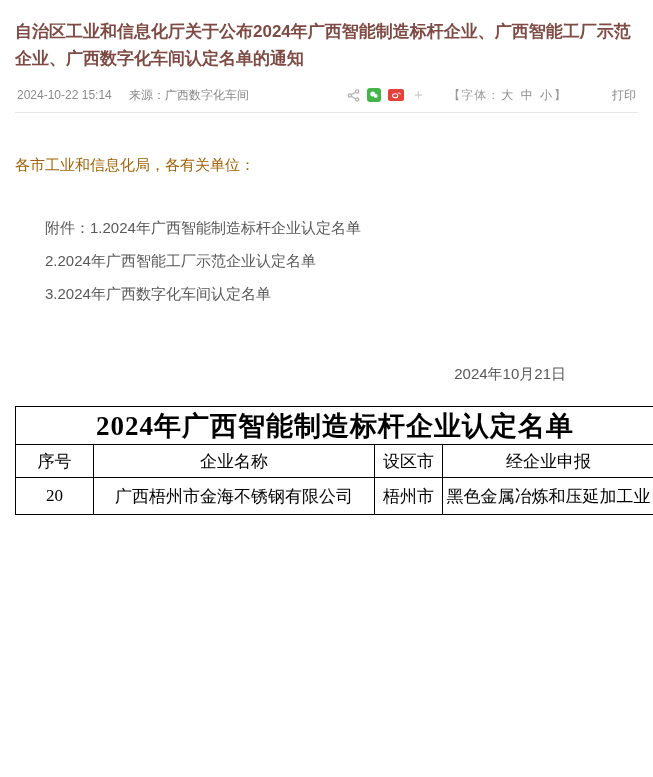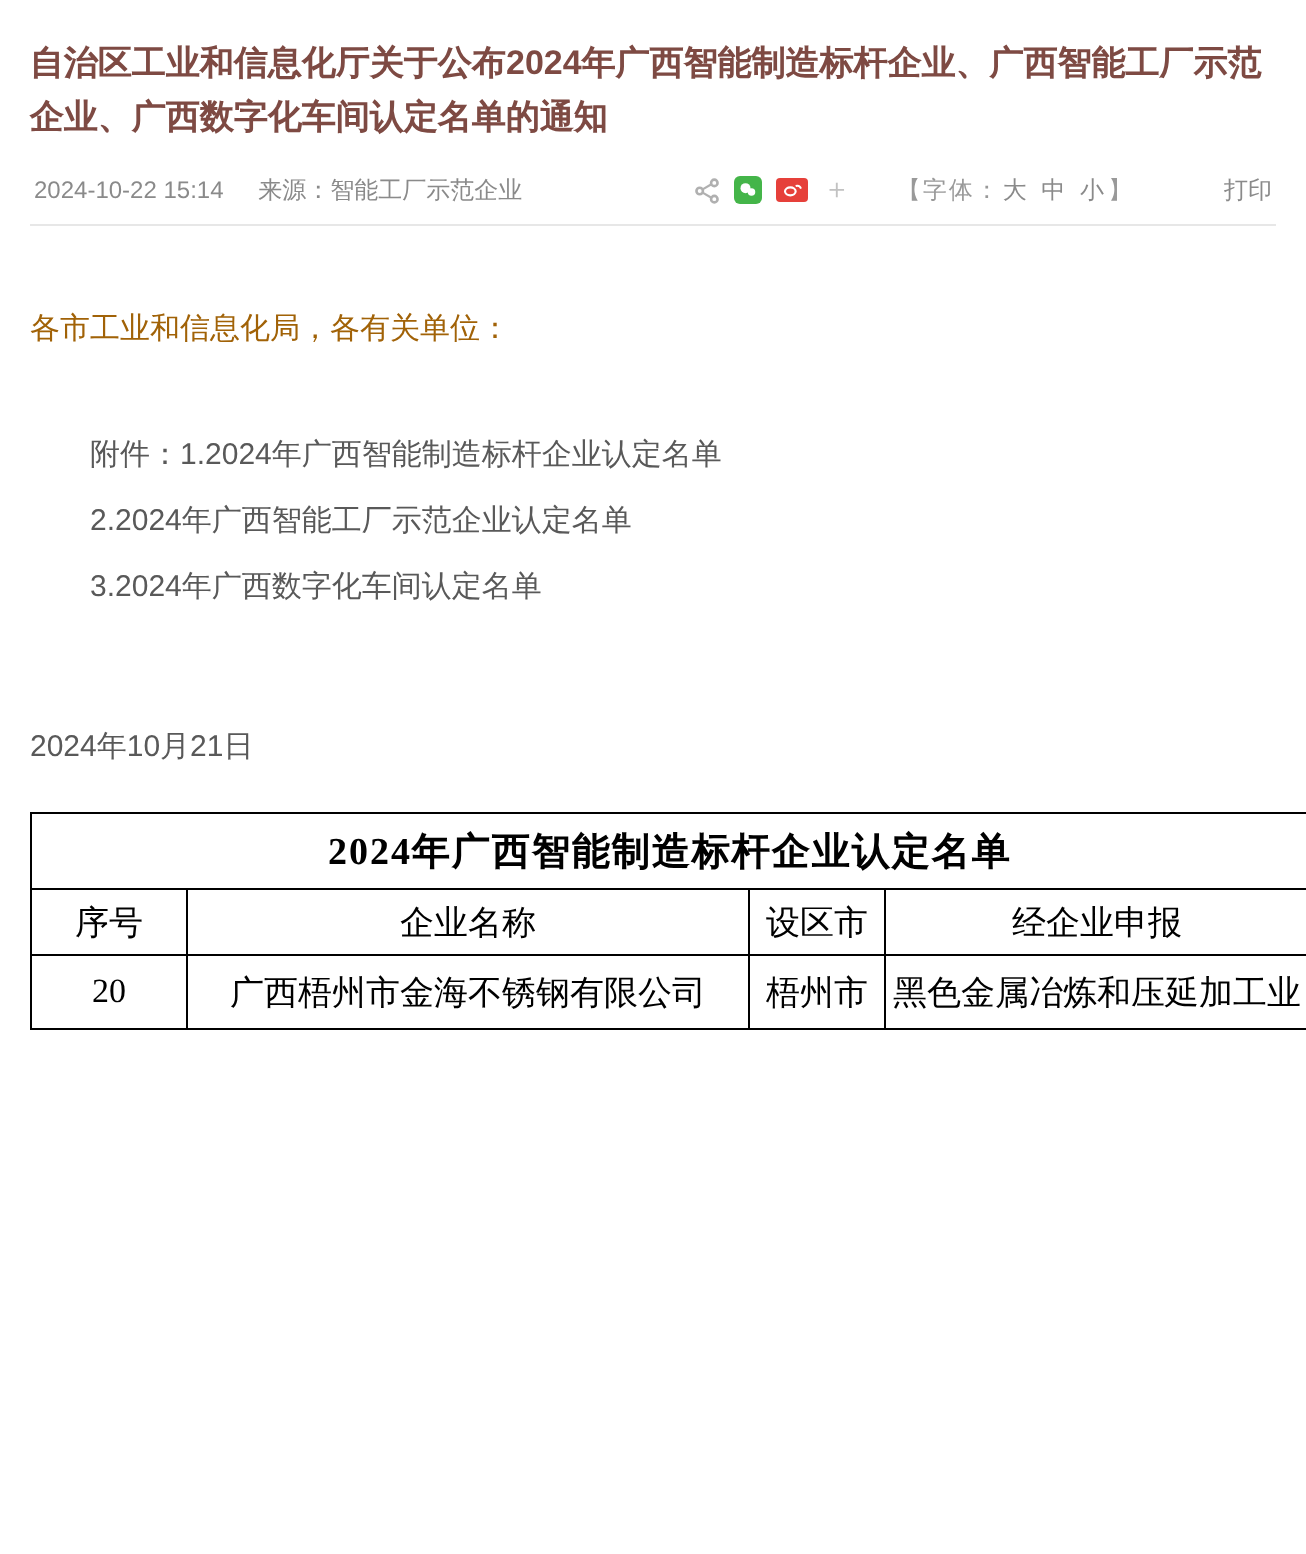--- a/index.html
+++ b/index.html
@@ -44,48 +44,48 @@
   .body-para {
     font-size: 15px; color: #595959; line-height: 34px;
     text-indent: 2em; text-align: justify; margin-top: 10px;
   }
 
   .attachments { margin-top: 34px; font-size: 15px; color: #595959; }
   .attachments div { text-indent: 2em; line-height: 33px; }
 
   .signature { margin-top: 52px; font-size: 15px; color: #595959; }
   .signature .signer  { text-align: right; padding-right: 28px; line-height: 24px; }
-  .signature .sign-date { text-align: left; padding-right: 72px; line-height: 24px; margin-top: 10px; }
+  .signature .sign-date { text-align: right; padding-right: 72px; line-height: 24px; margin-top: 10px; }
 
   .doc-table {
     width: 639px; margin: 20px auto 0 auto;
     border-collapse: collapse; table-layout: fixed;
     font-family: "Liberation Serif", "DejaVu Serif", serif;
     color: #000;
   }
   .doc-table td, .doc-table th { border: 1px solid #000; text-align: center; vertical-align: middle; }
   .doc-table .caption-cell {
-    font-size: 19px; font-weight: bold; height: 38px; letter-spacing: 1px;
+    font-size: 27px; font-weight: bold; height: 38px; letter-spacing: 1px;
   }
   .doc-table th { font-size: 17px; font-weight: normal; height: 33px; }
   .doc-table td.data-cell { font-size: 17px; height: 37px; }
   .col-seq { width: 78px; } .col-name { width: 281px; }
   .col-city { width: 68px; } .col-industry { width: 212px; }
 </style>
 </head>
 <body>
 
 <div class="page">
 
   <h1 class="title">自治区工业和信息化厅关于公布2024年广西智能制造标杆企业、广西智能工厂示范企业、广西数字化车间认定名单的通知</h1>
 
   <div class="meta-bar">
     <div class="meta-left">
       <span>2024-10-22 15:14</span>
-      <span>来源：智能工厂示范企业</span>
+      <span>来源：广西数字化车间</span>
     </div>
     <div class="meta-right">
       <span class="share-glyph">
         <svg viewBox="0 0 16 16" width="13" height="13">
           <circle cx="12.5" cy="3" r="2" fill="none" stroke="#b0b0b0" stroke-width="1.6"></circle>
           <circle cx="3.5" cy="8" r="2" fill="none" stroke="#b0b0b0" stroke-width="1.6"></circle>
           <circle cx="12.5" cy="13" r="2" fill="none" stroke="#b0b0b0" stroke-width="1.6"></circle>
           <line x1="5.3" y1="7" x2="10.7" y2="3.9" stroke="#b0b0b0" stroke-width="1.4"></line>
           <line x1="5.3" y1="9" x2="10.7" y2="12.1" stroke="#b0b0b0" stroke-width="1.4"></line>
         </svg>

